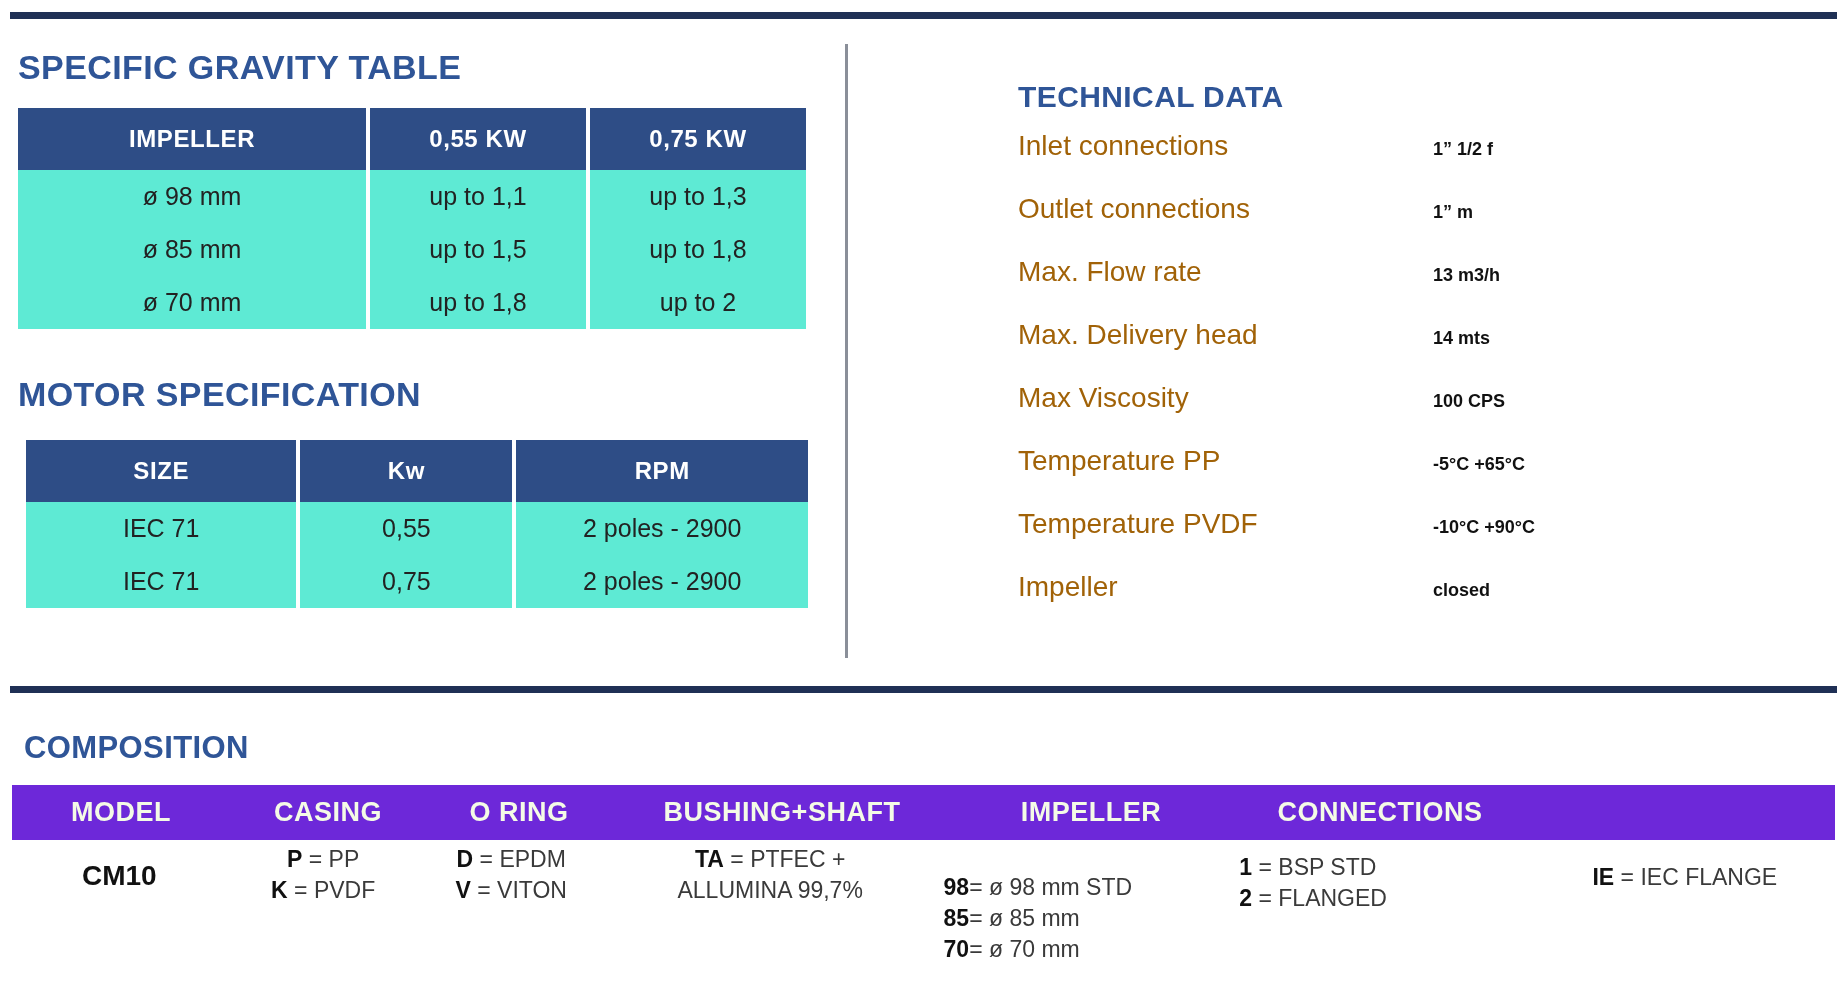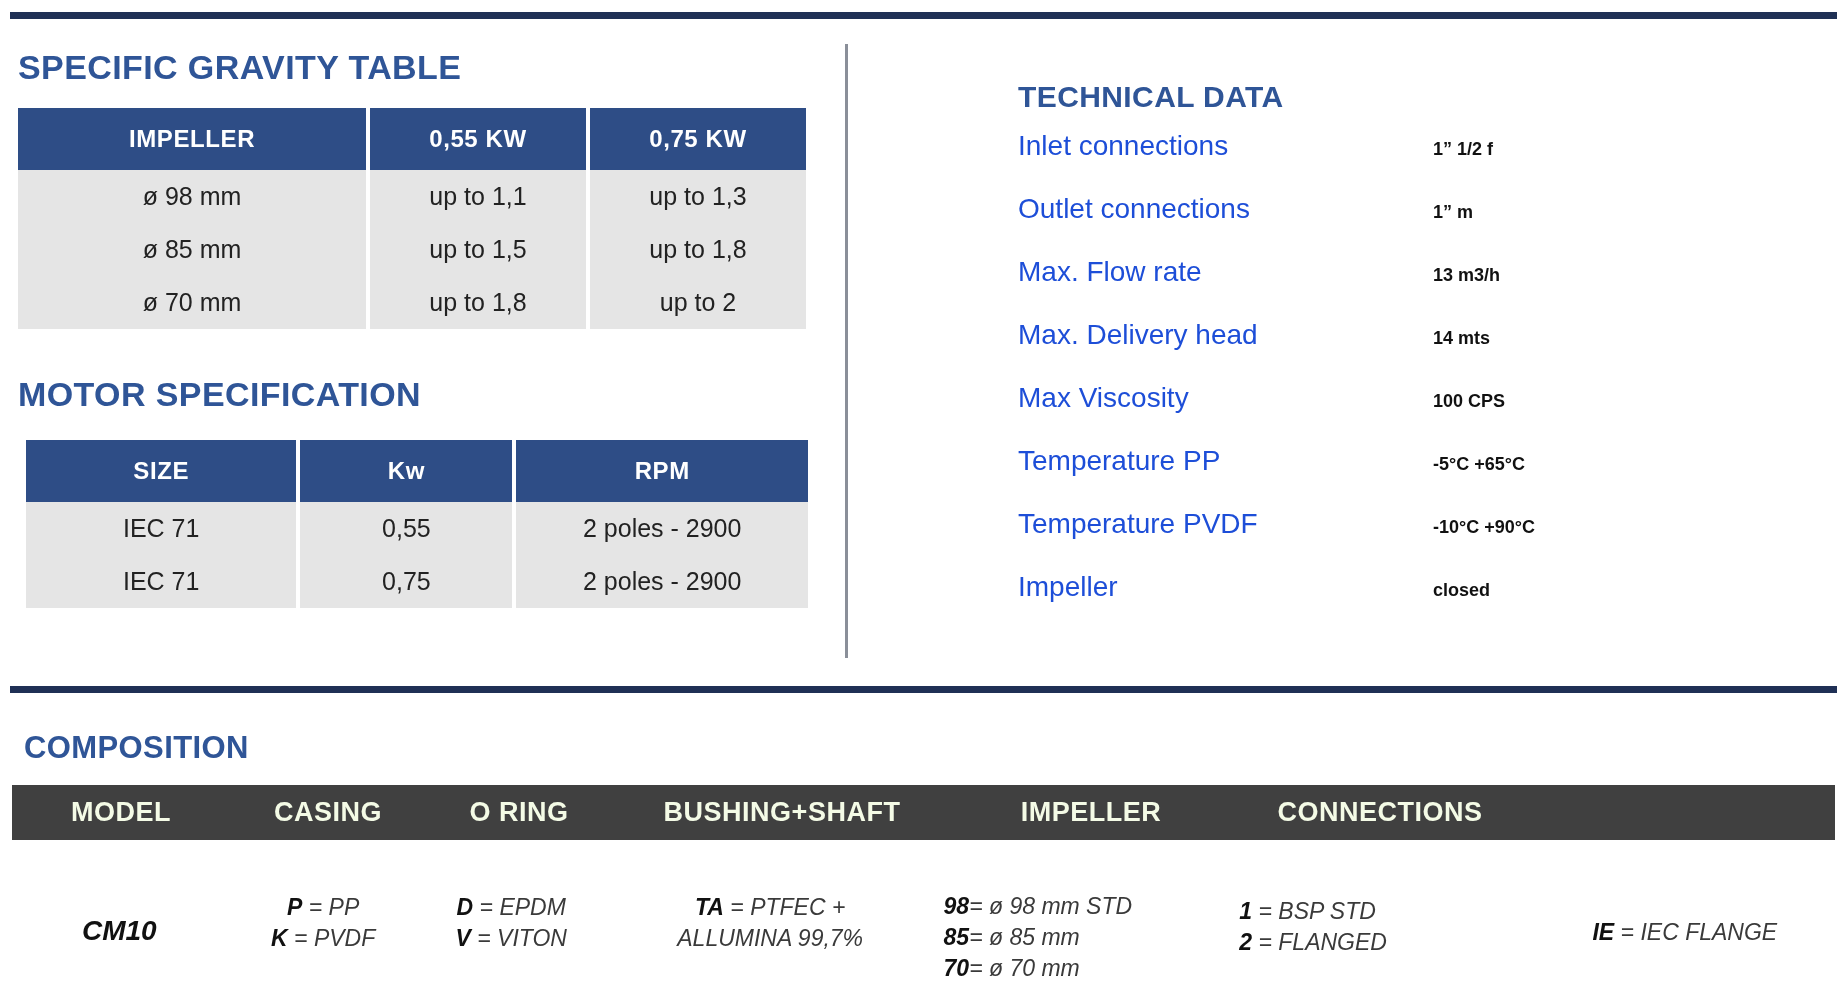--- a/index.html
+++ b/index.html
@@ -67,21 +67,21 @@
     color: #ffffff;
     font-size: 24px;
     font-weight: bold;
     letter-spacing: 0.6px;
     height: 62px;
     text-align: center;
     vertical-align: middle;
     padding: 0;
   }
   .btable td {
-    background: #e5e5e5;
+    background: #5eead4;
     color: #222222;
     font-size: 25px;
     text-align: center;
     height: 53px;
     padding: 0;
     font-weight: normal;
   }
 
   #sgt-table { left: 14px; top: 108px; width: 784px; }
   #sgt-table col.c1 { width: 348px; }
@@ -101,59 +101,58 @@
     width: 790px;
   }
   .tech-row {
     display: flex;
     align-items: baseline;
     height: 63px;
   }
   .tech-label {
     width: 415px;
     font-size: 28px;
-    color: #1d4ed8;
+    color: #a16207;
     font-weight: normal;
     white-space: nowrap;
   }
   .tech-value {
     font-size: 18px;
     font-weight: bold;
     color: #111111;
     white-space: nowrap;
   }
 
   
   #comp-header {
     position: absolute;
     left: 12px;
     top: 785px;
     width: 1823px;
     height: 55px;
-    background: #404040;
+    background: #6d28d9;
     display: flex;
     align-items: center;
   }
   .comp-h {
     color: #f4fbe6;
     font-size: 27px;
     font-weight: bold;
     letter-spacing: 0.5px;
     text-align: center;
     white-space: nowrap;
   }
   #comp-body {
     position: absolute;
     left: 12px;
-    top: 865px;
+    top: 838px;
     width: 1823px;
     height: 110px;
     display: flex;
-    align-items: center;
-    font-style: italic;
+    align-items: flex-start;
   }
   .comp-cell {
     font-size: 23px;
     line-height: 31px;
     color: #3a3a3a;
     white-space: nowrap;
   }
   .comp-cell .k { font-weight: bold; color: #111111; }
   .comp-model {
     font-size: 28px;

